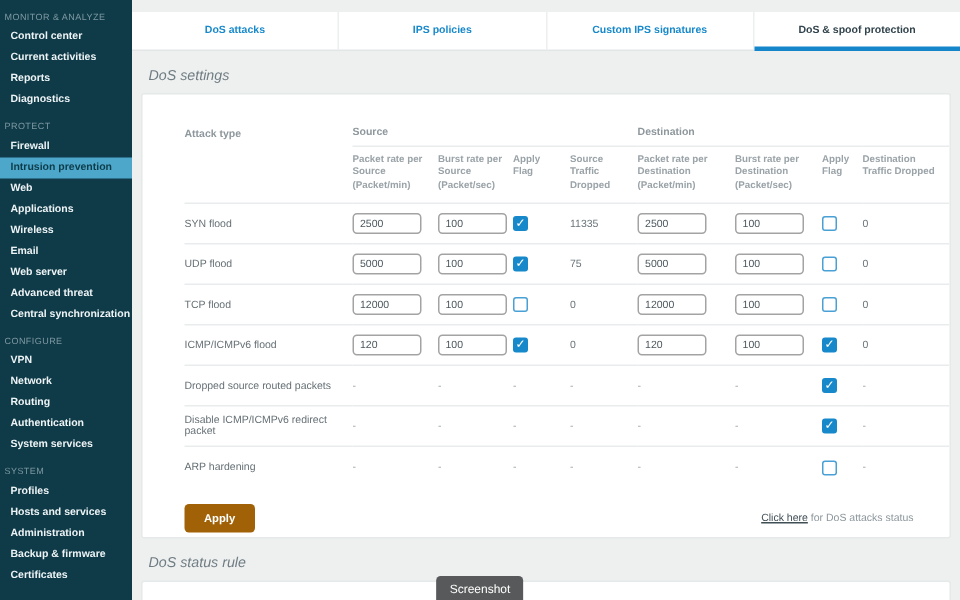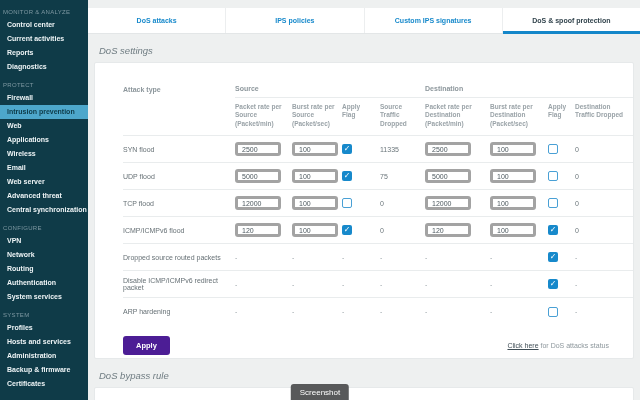--- a/index.html
+++ b/index.html
@@ -60,41 +60,41 @@
     font-size:6.5px; color:#9aa3a8; font-weight:normal; line-height:1.3;
     padding:5px 6px 7px 0;
   }
   .dos-table td {
     border-top:1px solid #e9eced; height:27px; font-size:7px;
     color:#6a757a; padding-right:4px; vertical-align:middle;
   }
   td.attack-label { color:#667075; }
   td.dash { color:#9aa3a8; }
   .cell-input {
-    width:46px; height:14px; border:3px solid #a3a3a3; border-radius:3px;
+    width:46px; height:14px; border:1px solid #a3a3a3; border-radius:3px;
     font-size:7px; color:#4c585e; padding:0 4px;
     font-family:"Liberation Sans", sans-serif; background:#fff;
   }
   .cb {
     display:inline-block; width:10px; height:10px; border-radius:2px;
     vertical-align:middle; cursor:pointer;
   }
   .cb.checked { background:#1789cb; position:relative; }
   .cb.checked::after {
     content:"\2713"; position:absolute; left:0; top:0; width:10px; height:10px;
     color:#fff; font-size:8px; line-height:10px; text-align:center;
   }
   .cb.unchecked { background:#fff; border:1px solid #49a0d5; }
   
   .card-footer {
     display:flex; justify-content:space-between; align-items:center;
     margin-top:11px; padding-right:18px;
   }
   .apply-btn {
-    background:#4c1d95; border:none; color:#fff; font-size:7.5px;
+    background:#a16207; border:none; color:#fff; font-size:7.5px;
     font-weight:bold; padding:5px 13px; border-radius:3px; cursor:pointer;
     font-family:"Liberation Sans", sans-serif;
   }
   .status-text { font-size:7px; color:#8d979c; }
   .status-text a { color:#3f4d55; text-decoration:underline; cursor:pointer; }
   
   .screenshot-pill {
     position:absolute; left:50%; transform:translateX(-50%); bottom:-3px;
     background:#58595a; color:#fff; font-size:8px; padding:4px 9px 6px;
     border-radius:3px; z-index:10;
@@ -252,18 +252,18 @@
             </tr>
           </tbody>
       </table>
       <div class="card-footer">
         <button class="apply-btn">Apply</button>
         <div class="status-text">
           <a>Click here</a><span> for DoS attacks status</span>
         </div>
       </div>
     </div>
-    <div class="section-title">DoS bypass rule</div>
+    <div class="section-title">DoS status rule</div>
     <div class="card bottom-card"></div>
   </div>
 </div>
 
 <div class="screenshot-pill">Screenshot</div>
 
 </body></html>

